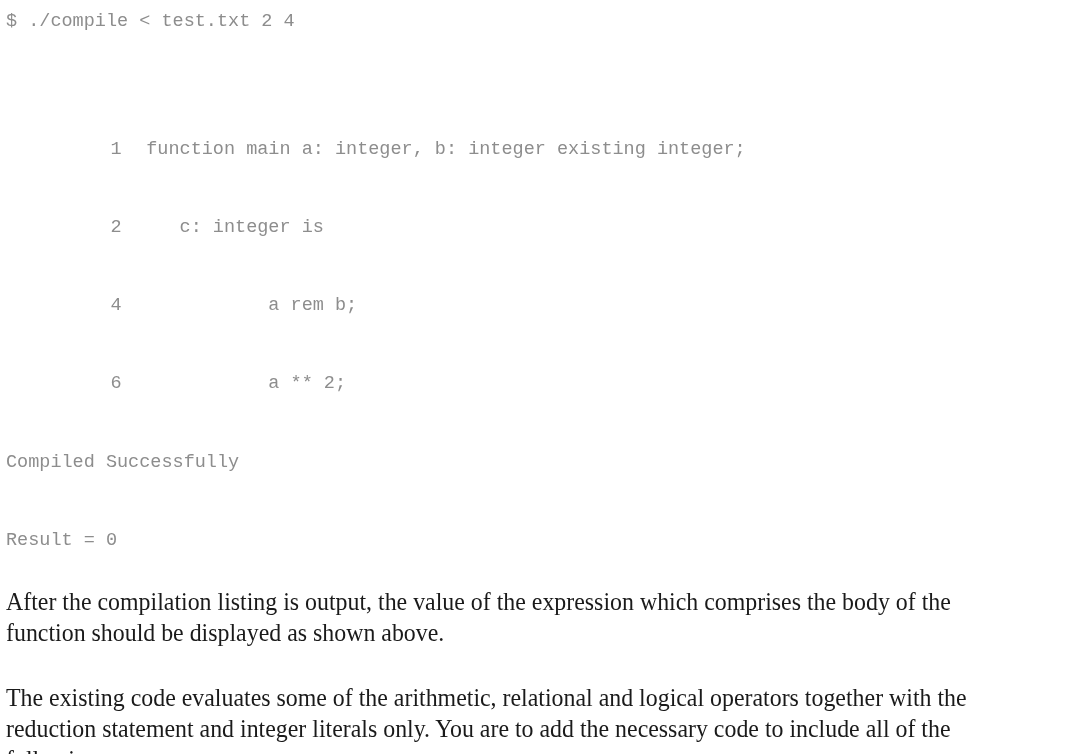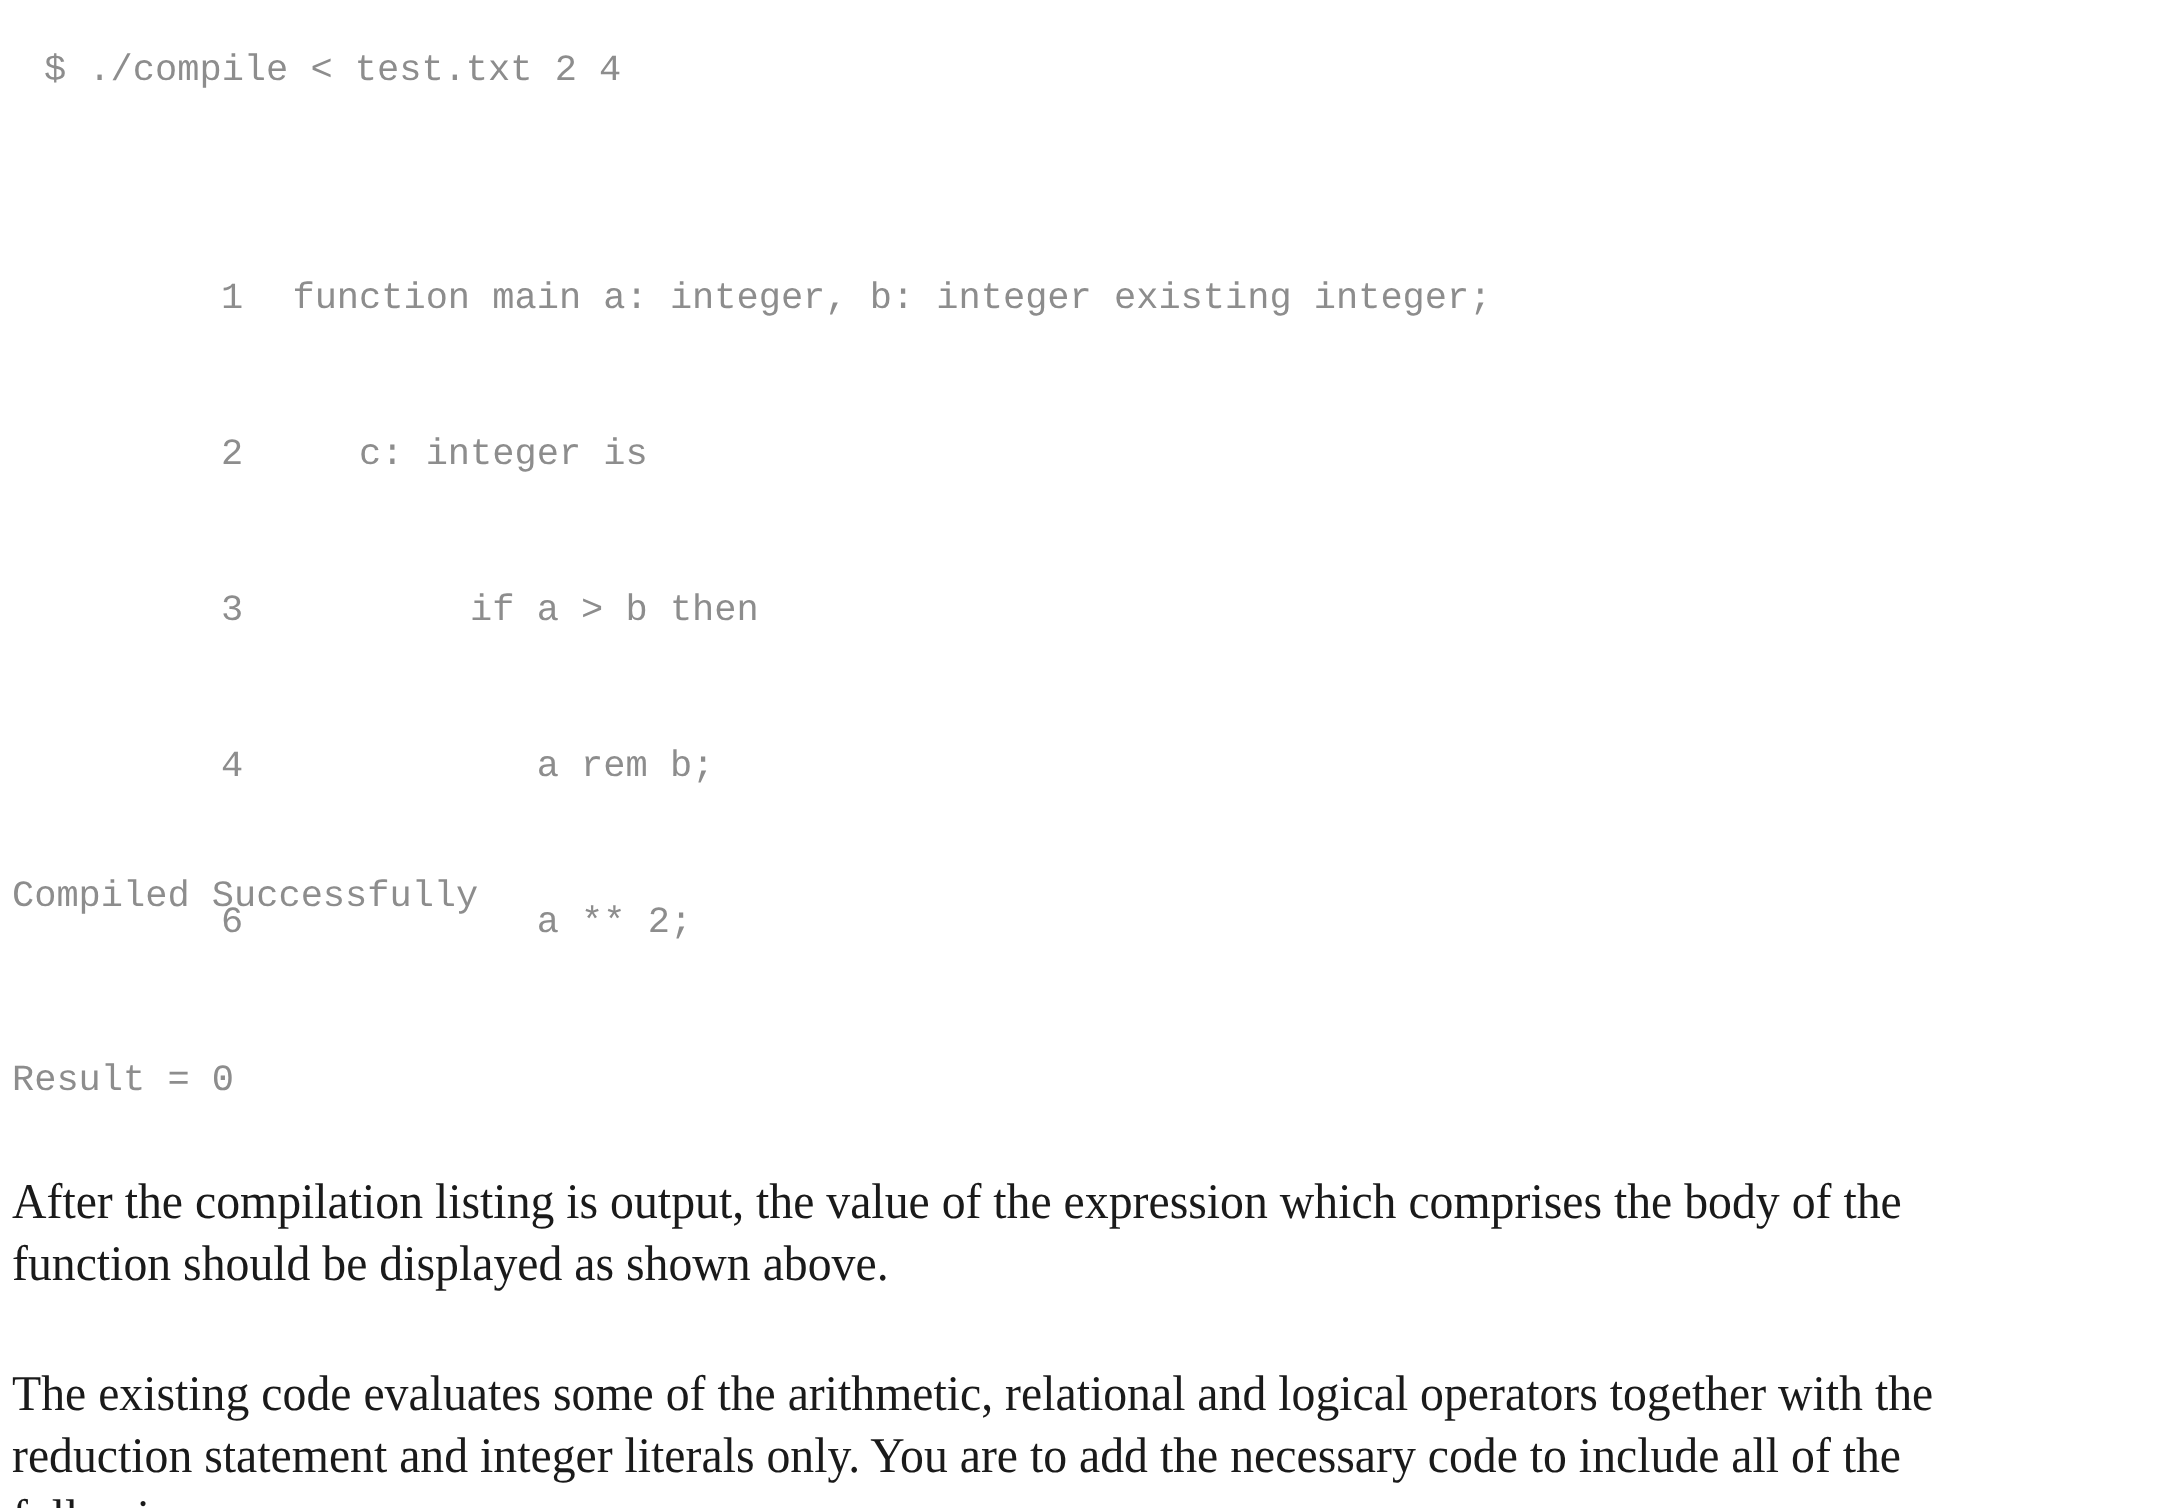--- a/index.html
+++ b/index.html
@@ -25,23 +25,22 @@
     font-size: 18.5px;
     line-height: 26px;
     color: #8d8d8d;
     white-space: pre;
     letter-spacing: 0px;
   }
 
   .prompt-line {
     position: absolute;
     left: 6px;
-    top: 23px;
+    top: 9px;
     white-space: pre;
-    margin-left: 16px;
   }
 
   .listing {
     position: absolute;
     left: 6px;
     top: 59px;
   }
   .code-row {
     height: 26px;
     line-height: 26px;
@@ -58,21 +57,21 @@
     display: inline-block;
     white-space: pre;
     padding-left: 24.6px;
   }
 
   .status-line {
     position: absolute;
     left: 6px;
     white-space: pre;
   }
-  .status-compiled { top: 436px; }
+  .status-compiled { top: 450px; }
   .status-result   { top: 528px; }
 
   
   .prose {
     position: absolute;
     left: 6px;
     width: 1062px;
     color: #1a1a1a;
     font-family: "Liberation Serif", "DejaVu Serif", serif;
     font-size: 25px;
@@ -92,23 +91,20 @@
   <div class="prompt-line">$ ./compile &lt; test.txt 2 4</div>
 
   <div class="listing">
     <div class="code-row">
       <span class="lineno">1</span><span class="codetext">function main a: integer, b: integer existing integer;</span>
     </div>
     <div class="code-row">
       <span class="lineno">2</span><span class="codetext">   c: integer is</span>
     </div>
     <div class="code-row">
-      <span class="lineno">3</span><span class="codetext">        if a &gt; b then</span>
-    </div>
-    <div class="code-row">
       <span class="lineno">4</span><span class="codetext">           a rem b;</span>
     </div>
     <div class="code-row">
       <span class="lineno">6</span><span class="codetext">           a ** 2;</span>
     </div>
     <div class="code-row">
       
     </div>
     
     

